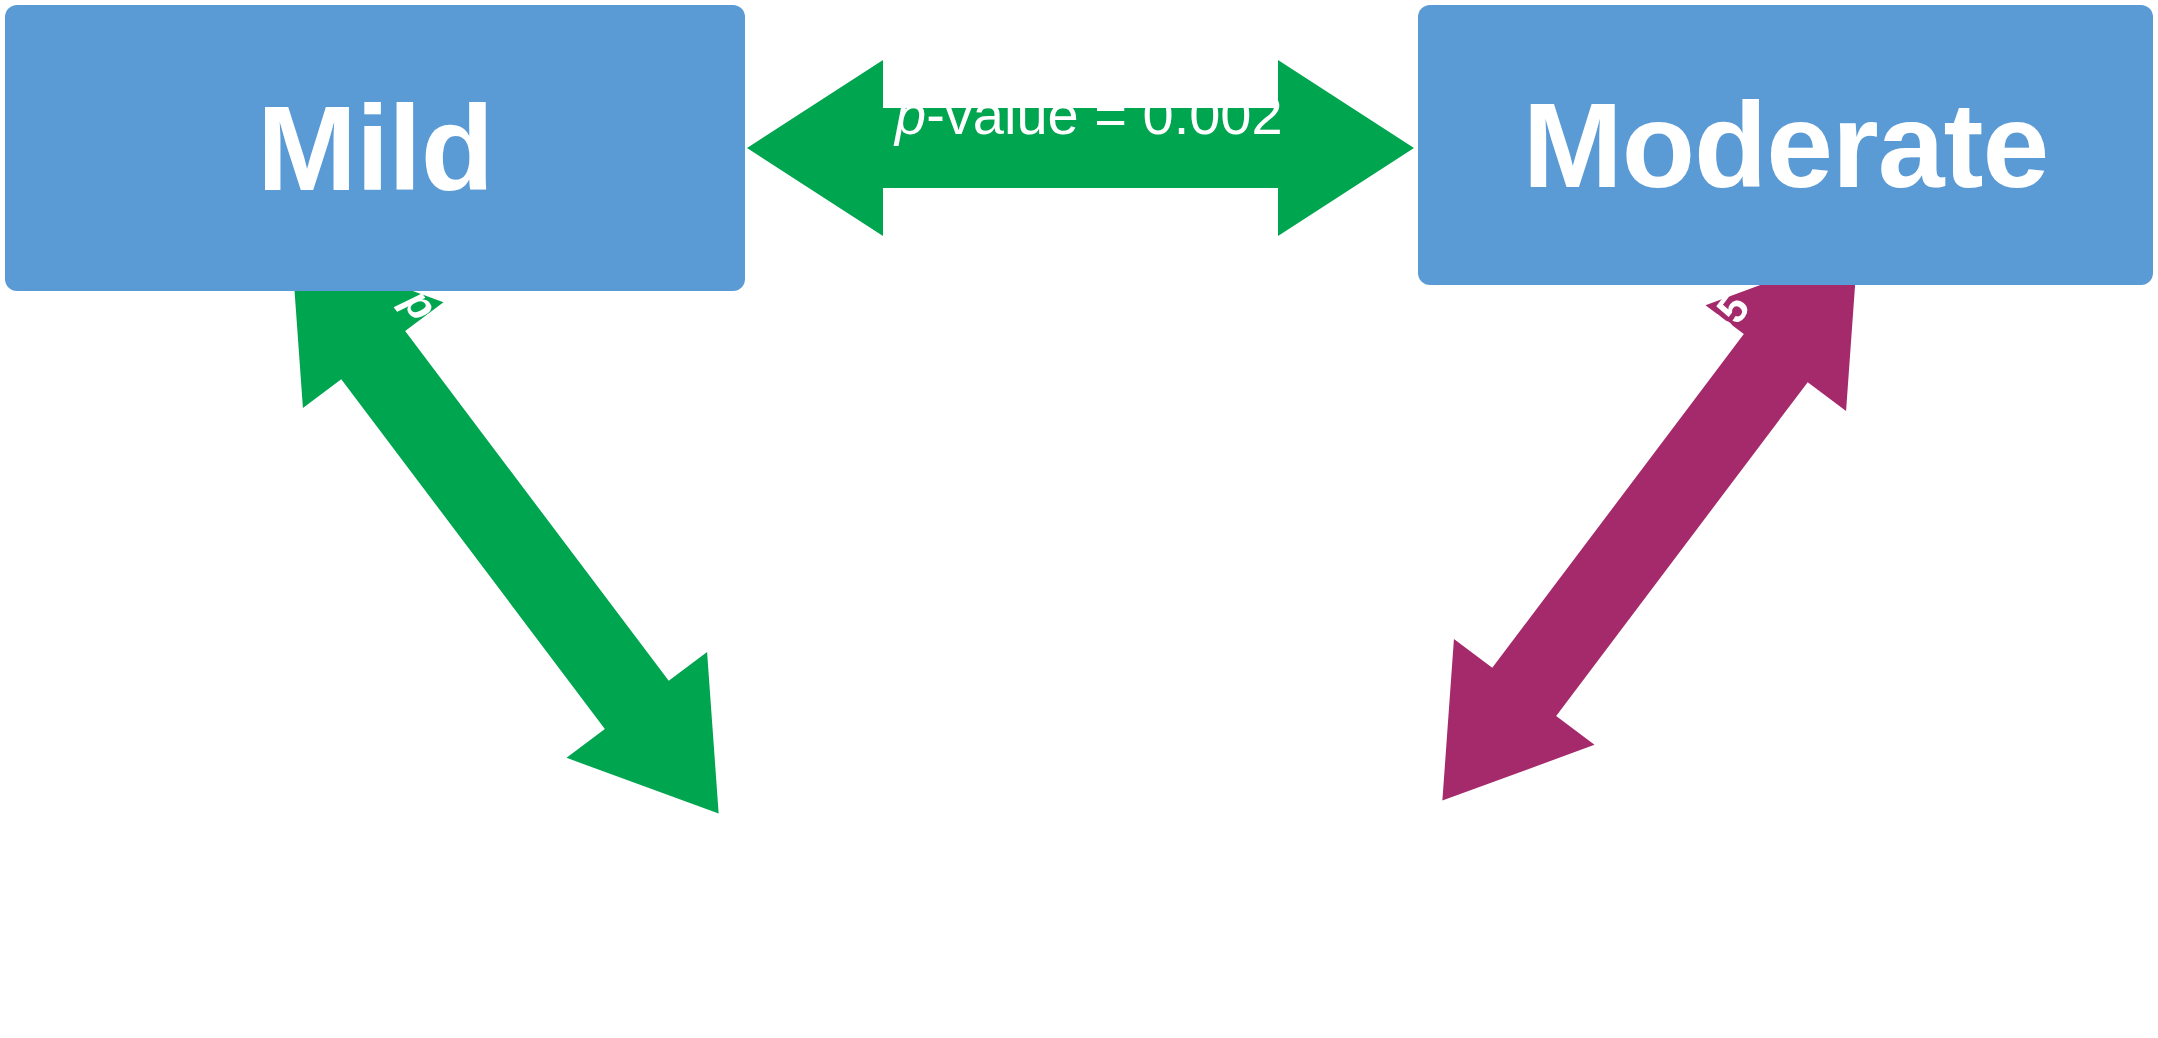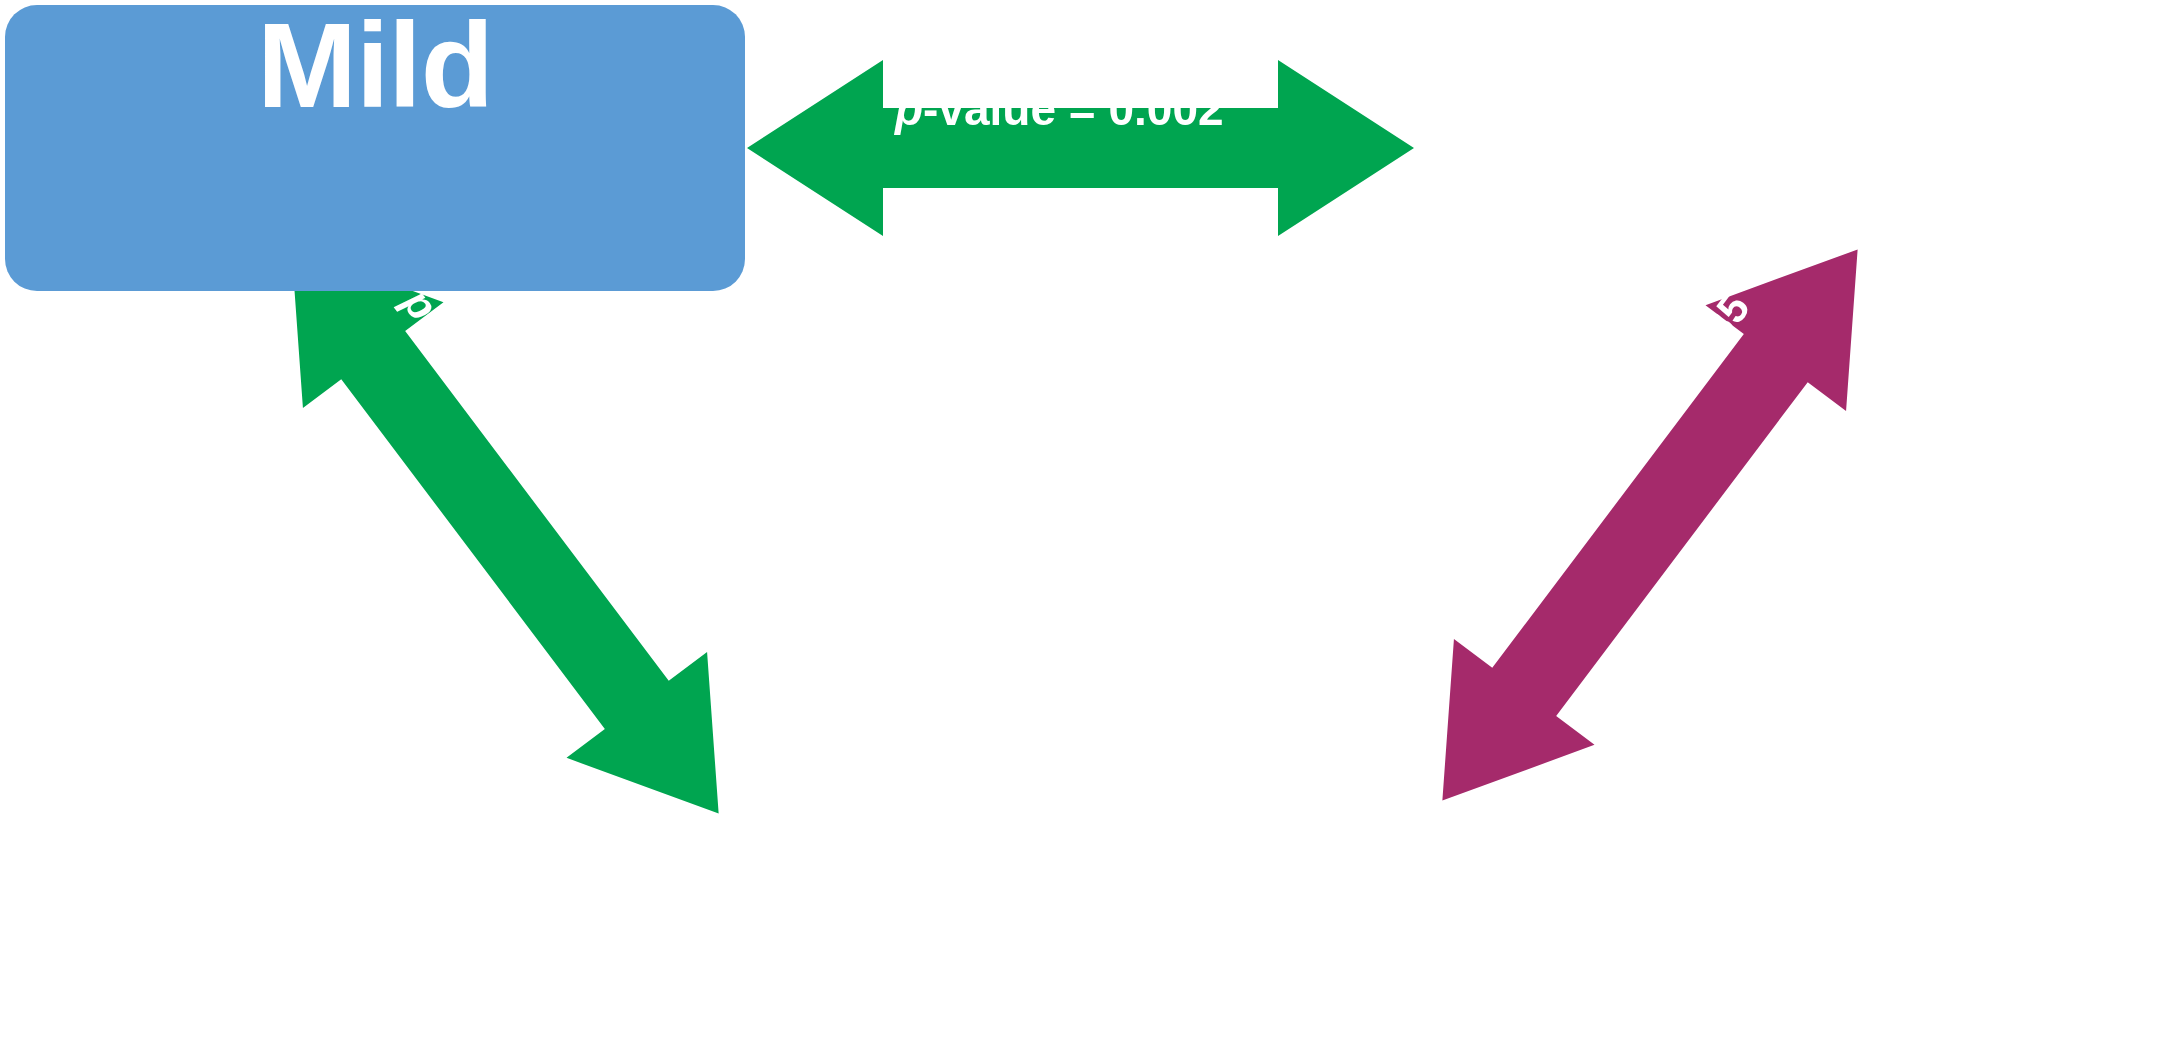--- a/index.html
+++ b/index.html
@@ -12,23 +12,23 @@
   }
   #diagram {
     position: relative;
     width: 2158px;
     height: 1038px;
     background: #ffffff;
     overflow: hidden;
   }
   .node-box {
     position: absolute;
-    border-radius: 32px;
+    border-radius: 12px;
     display: flex;
-    align-items: flex-start;
+    align-items: center;
     justify-content: center;
     box-sizing: border-box;
   }
   .node-label {
     color: #ffffff;
     font-weight: bold;
     font-family: "Liberation Sans", sans-serif;
     line-height: 1;
     letter-spacing: -1px;
     white-space: nowrap;
@@ -59,22 +59,22 @@
     position: absolute;
     left: 0;
     top: 0;
     width: 2158px;
     height: 1038px;
     pointer-events: none;
   }
   .edge-label-h {
     position: absolute;
     color: #ffffff;
-    font-weight: bold;
-    font-size: 46px;
+    font-weight: normal;
+    font-size: 56px;
     white-space: nowrap;
     font-family: "Liberation Sans", sans-serif;
   }
   .edge-label-rot {
     position: absolute;
     color: #ffffff;
     font-weight: bold;
     font-size: 42px;
     white-space: nowrap;
     font-family: "Liberation Sans", sans-serif;
@@ -117,20 +117,23 @@
 
     <g transform="translate(1650,525) rotate(-53)">
       <polygon points="-345,0 -209,-88 -209,-40 209,-40 209,-88 345,0 209,88 209,40 -209,40 -209,88" fill="#A52A6B"></polygon>
     </g>
   </svg>
 
   <div class="node-box" id="node-mild" style="background:#5B9BD5">
     <span class="node-label">Mild</span>
   </div>
 
+  <div class="node-box" id="node-moderate" style="background:#5B9BD5">
+    <span class="node-label">Moderate</span>
+  </div>
 
 
   <div class="edge-label-h" id="label-mild-moderate">
     <span class="ital">p</span><span>-value = 0.002</span>
   </div>
 
   <div class="edge-label-rot" id="label-mild-severe">
     <span class="ital">p</span><span>-value = &lt;0.001</span>
   </div>
 

